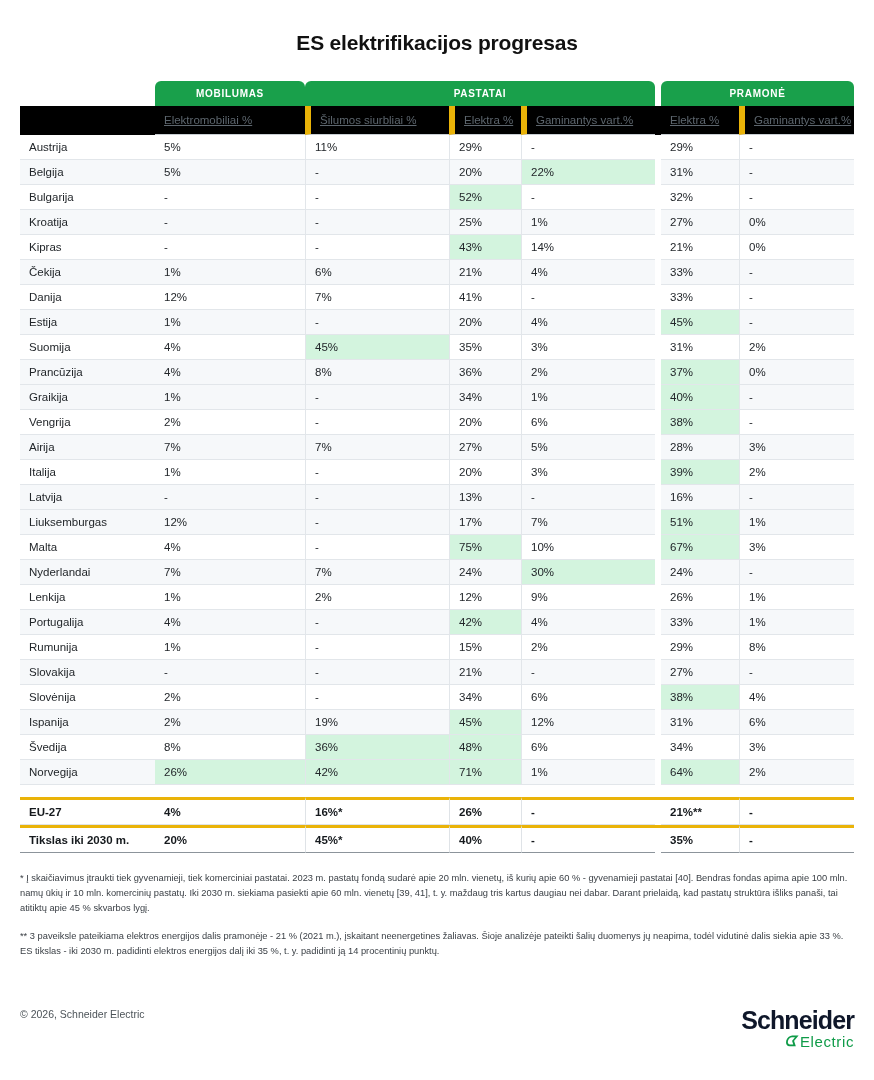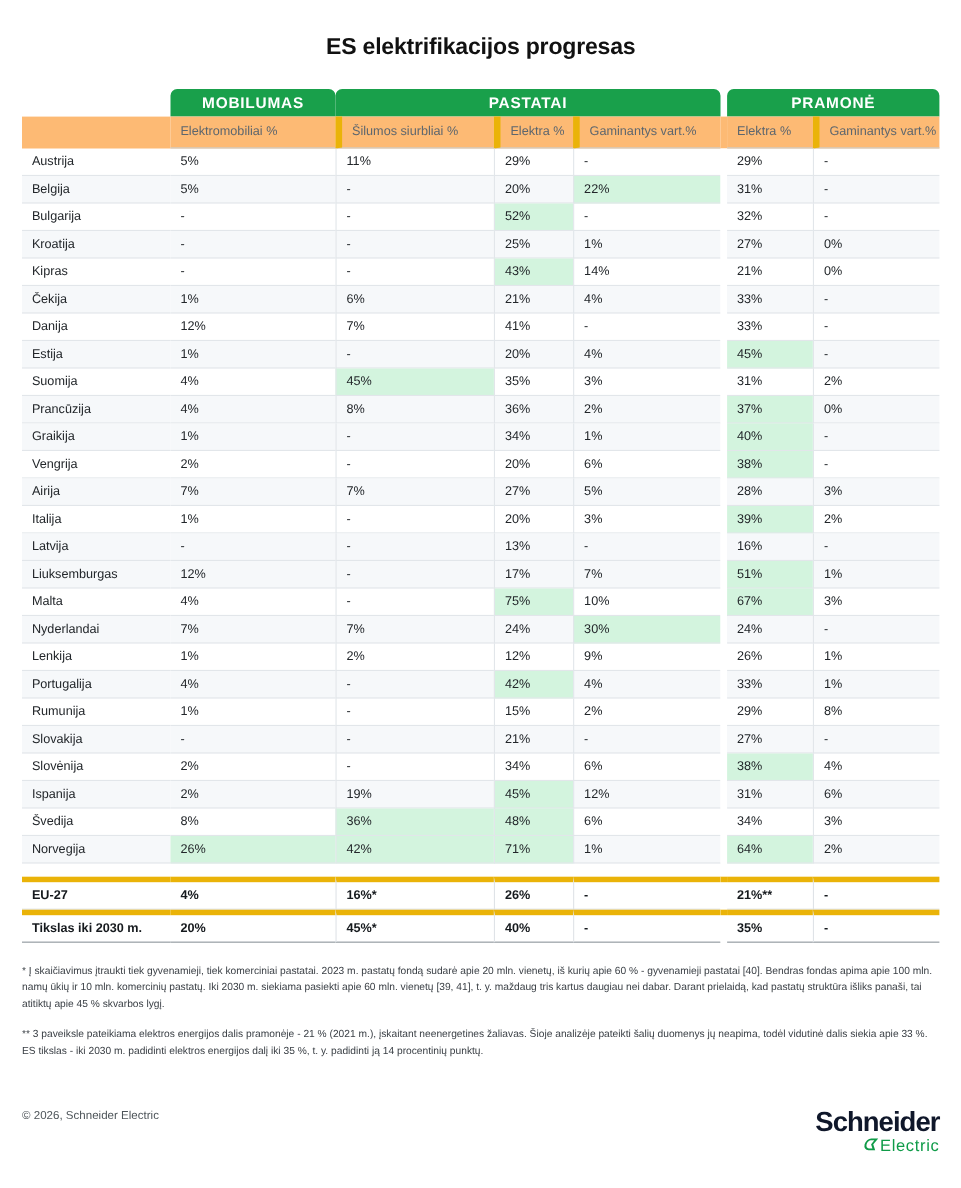--- a/index.html
+++ b/index.html
@@ -29,39 +29,40 @@
     border-collapse: separate;
     border-spacing: 0;
     table-layout: fixed;
   }
 
   
   tr.group-row td { padding: 0; border: none; background: transparent; height: 25px; vertical-align: bottom; }
   .group-band {
     background: #19a04b;
     color: #ffffff;
-    font-size: 14px;
+    font-size: 10px;
     font-weight: bold;
     letter-spacing: 0.7px;
     text-align: center;
     height: 25px;
     line-height: 25px;
     border-radius: 6px 6px 0 0;
   }
   .group-spacer { height: 25px; }
 
   
   tr.subhead td {
     font-size: 11.5px;
     color: #5d666e;
     padding: 8px 9px 8px 9px;
-    background: #fdba74;
+    background: #000000;
     border-bottom: 1px solid #c9cfd4;
     vertical-align: middle;
     white-space: nowrap;
+    text-decoration: underline;
   }
   tr.subhead td.sep-left { border-left: 6px solid #eab308; }
   tr.subhead td.gap { border-bottom: 1px solid transparent; }
 
   
   tbody.body-rows td {
     font-size: 11.5px;
     color: #22262a;
     padding: 6px 9px;
     height: 25px;
@@ -82,21 +83,21 @@
     margin-top: 12px;
   }
   table.summary td {
     font-size: 11.5px;
     font-weight: bold;
     color: #15191d;
     padding: 6px 9px;
     height: 25px;
     vertical-align: middle;
     white-space: nowrap;
-    border-top: 5px solid #eab308;
+    border-top: 3px solid #eab308;
     border-bottom: 1px solid #8c949b;
   }
   table.summary tr.first td { border-bottom: 1px solid #dfe3e7; }
   table.summary td.sep-left { border-left: 1px solid #dfe3e7; }
   table.summary td.colgap { border-left: none; padding: 0 !important; }
 
   
   .notes { padding: 0 20px; margin-top: 18px; }
   .note {
     font-size: 9.3px;

